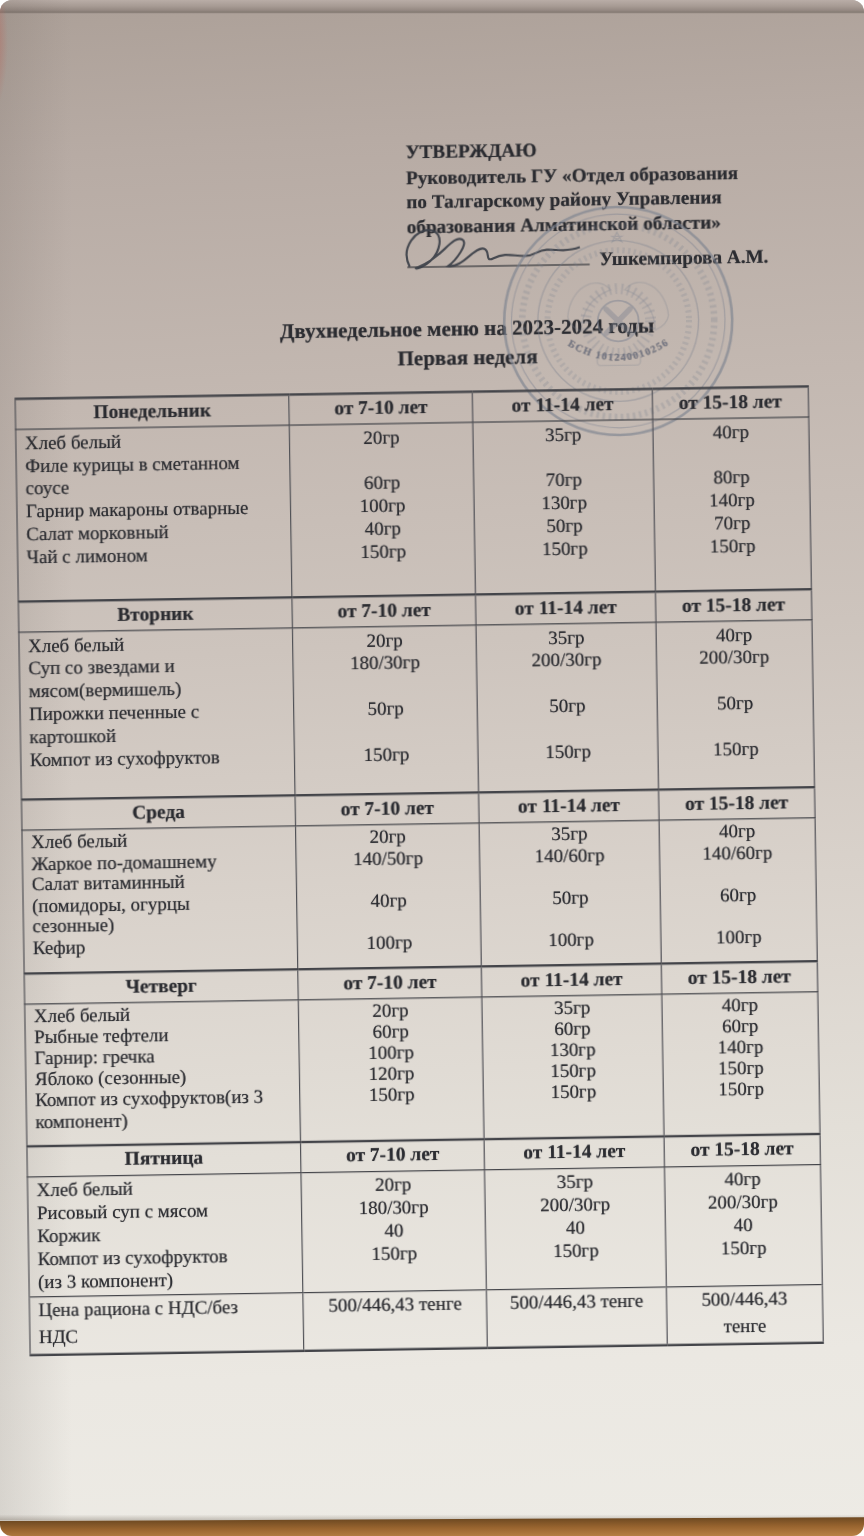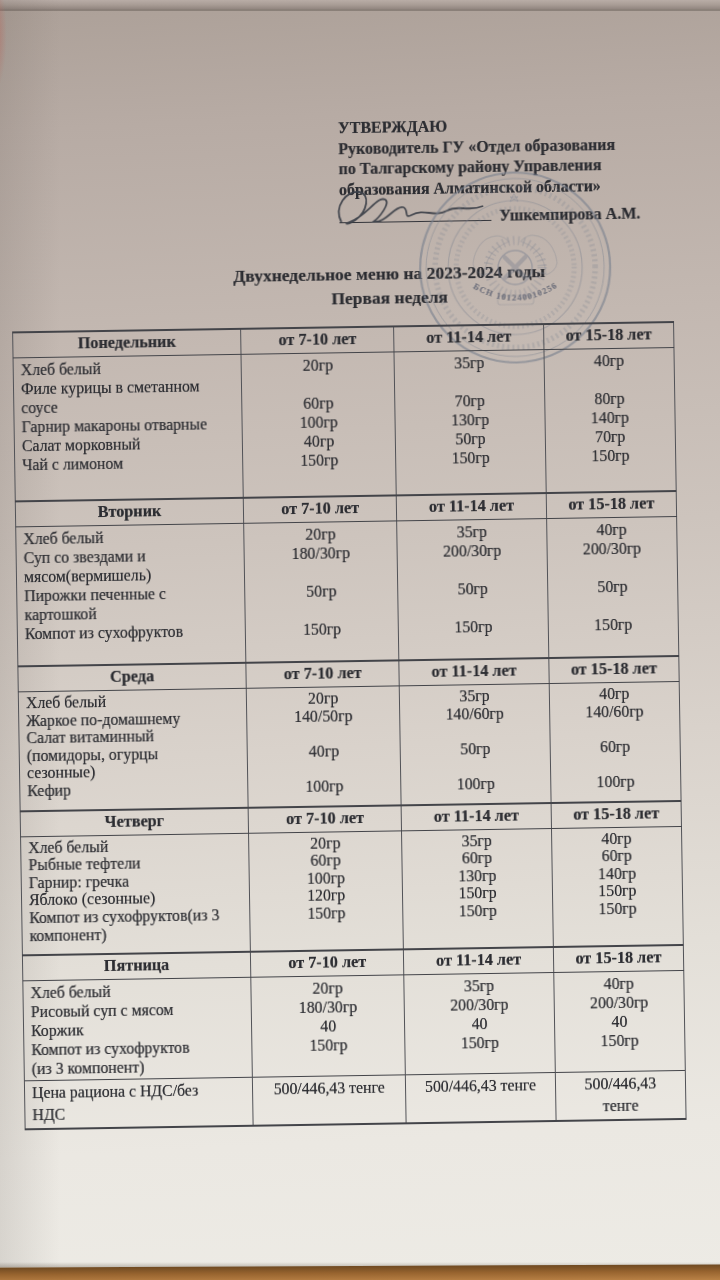--- a/index.html
+++ b/index.html
@@ -1,19 +1,20 @@
 <!DOCTYPE html>
 <html><head>
 <meta charset="utf-8">
 <style>
   html,body{margin:0;padding:0;}
   .page{
     position:relative;width:720px;height:1280px;overflow:hidden;
     background:linear-gradient(177deg,#aca098 0%,#b7aba4 10%,#c3b8b1 26%,#cdc4bd 42%,#d9d2cb 58%,#e3dfd8 74%,#ebe8e2 88%,#edebe5 100%);
     font-family:"Liberation Serif", serif;
+    border-radius:10px;
   }
   .top-edge{position:absolute;left:0;top:0;width:100%;height:9px;
     background:linear-gradient(180deg,#baaea8 0%,#a79b94 55%,#8f837d 100%);opacity:.9;}
   .top-edge-line{position:absolute;left:0;top:9px;width:100%;height:2px;background:rgba(96,86,80,.45);}
   .corner-red{position:absolute;left:-8px;top:-8px;width:34px;height:170px;
     background:radial-gradient(ellipse 60% 50% at 0% 25%,rgba(198,112,100,.85),rgba(198,112,100,0) 72%);}
   .left-vignette{position:absolute;left:0;top:0;width:60px;height:100%;
     background:linear-gradient(90deg,rgba(88,78,72,.14),rgba(88,78,72,0));}
   .desk-shadow{position:absolute;left:0;bottom:13px;width:100%;height:5px;background:linear-gradient(180deg,rgba(60,45,30,0),rgba(60,45,30,.25));}
   .desk{position:absolute;left:-6px;bottom:-2px;width:732px;height:16px;

